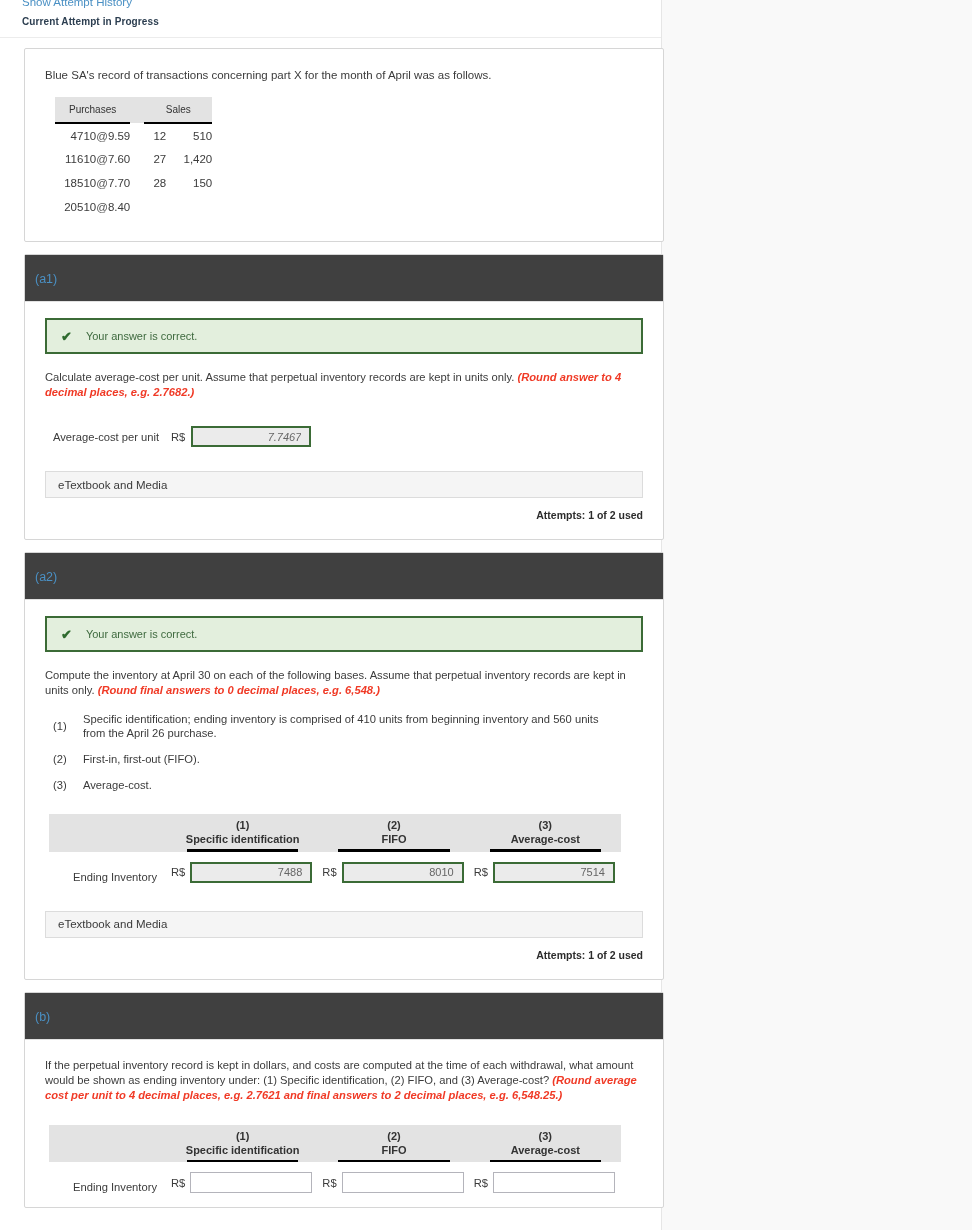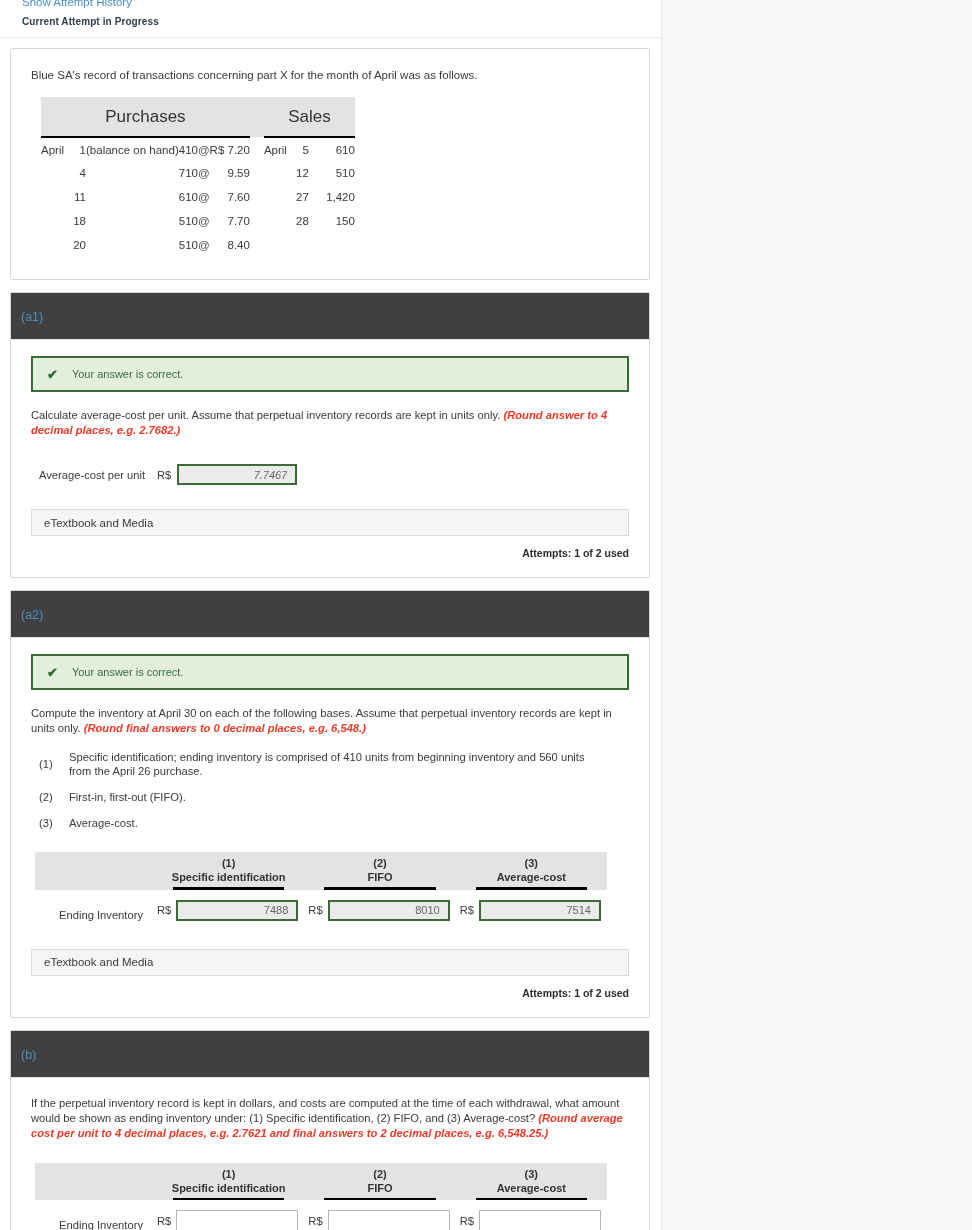--- a/index.html
+++ b/index.html
@@ -48,21 +48,21 @@
     letter-spacing: 0.1px;
   }
   .hairline {
     height: 1px;
     background: #ececec;
     margin: 0 0 0 0;
   }
 
   
   .card {
-    margin: 0 0 0 10px;
+    margin: 0 0 0 24px;
     width: 640px;
     background: #ffffff;
     border: 1px solid #d6d6d6;
     border-radius: 2px;
   }
   .card-gap { height: 12px; }
 
   .problem-card {
     padding: 18px 20px 22px 20px;
   }
@@ -81,23 +81,23 @@
     margin-left: 10px;
   }
   table.ps th, table.ps td {
     padding: 0;
     font-weight: normal;
   }
   .grouphdr-row th {
     background: #e3e3e3;
     text-align: center;
     font-weight: bold;
-    font-size: 17px;
+    font-size: 10px;
     color: #333;
-    height: 40px;
+    height: 26px;
     vertical-align: middle;
   }
   .grouphdr-row th.gp-purch { border-bottom: 2.5px solid #000; }
   .grouphdr-row th.gp-sales { border-bottom: 2.5px solid #000; }
   .grouphdr-row th.gp-spacer { background: #e3e3e3; }
   .ps td { height: 24px; vertical-align: middle; white-space: nowrap; }
   .c-month { text-align: left;  padding-left: 2px; padding-right:6px; }
   .c-day   { text-align: right; padding-right: 8px; width: 22px;}
   .c-note  { text-align: left;  padding-right: 14px; }
   .c-qty   { text-align: right; padding-right: 10px; }
@@ -303,32 +303,20 @@
 
       <table class="ps">
         <thead>
           <tr class="grouphdr-row">
             <th class="gp-purch" colspan="6">Purchases</th>
             <th class="gp-spacer"></th>
             <th class="gp-sales" colspan="3">Sales</th>
           </tr>
         </thead>
         <tbody>
-          <tr>
-            <td class="c-month">April</td>
-            <td class="c-day">1</td>
-            <td class="c-note">(balance on hand)</td>
-            <td class="c-qty">410</td>
-            <td class="c-at">@</td>
-            <td class="c-price">R$ 7.20</td>
-            <td class="c-gap"></td>
-            <td class="c-smonth">April</td>
-            <td class="c-sday">5</td>
-            <td class="c-sqty">610</td>
-          </tr>
           <tr>
             <td class="c-month"></td>
             <td class="c-day">4</td>
             <td class="c-note"></td>
             <td class="c-qty">710</td>
             <td class="c-at">@</td>
             <td class="c-price">9.59</td>
             <td class="c-gap"></td>
             <td class="c-smonth"></td>
             <td class="c-sday">12</td>

